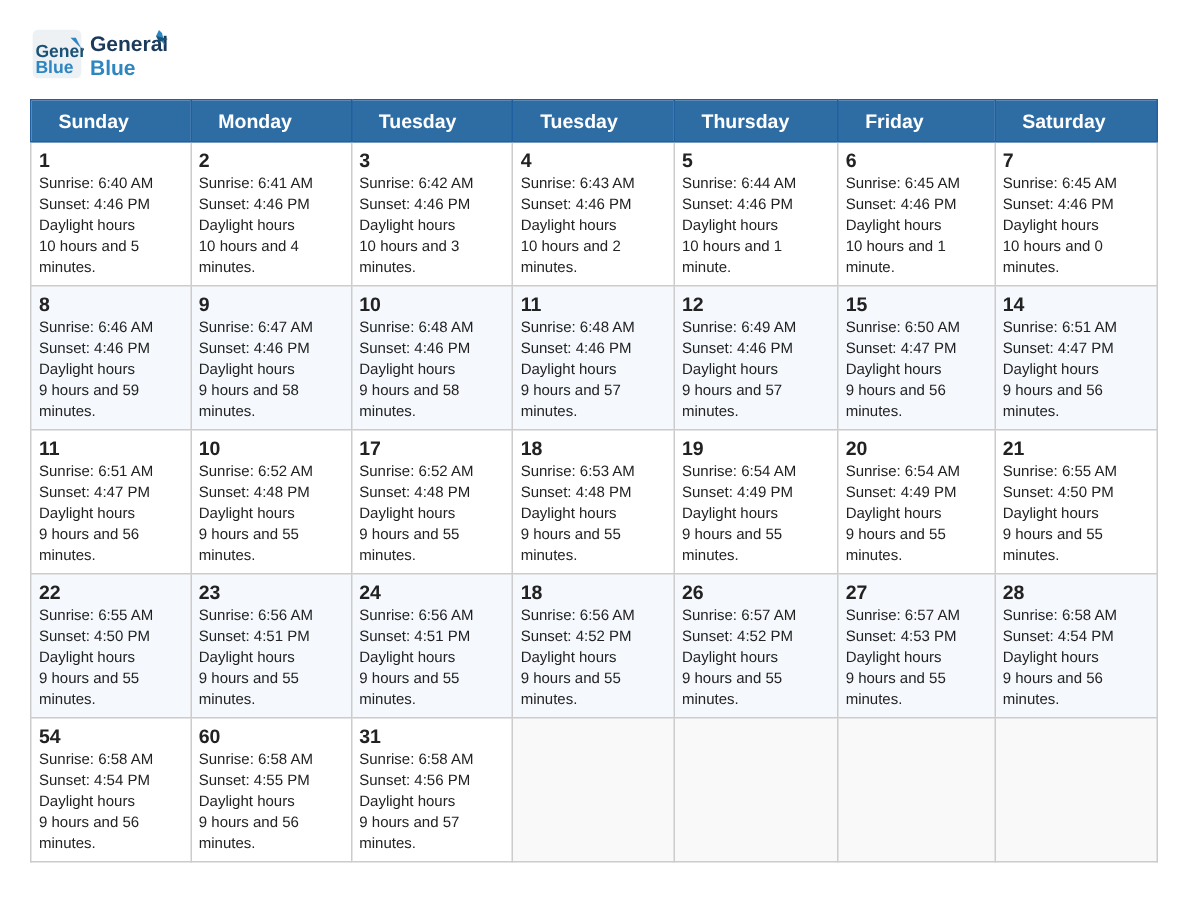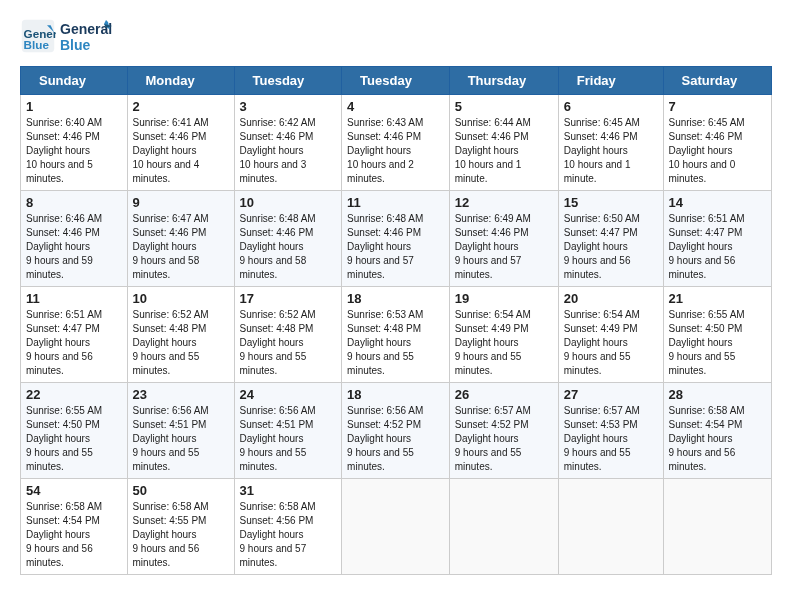--- a/index.html
+++ b/index.html
@@ -394,21 +394,21 @@
           <td>
         <span class="day-num">54</span>
         <span class="day-info">
           Sunrise: 6:58 AM<br>
           Sunset: 4:54 PM<br>
           Daylight hours<br>
           9 hours and 56 minutes.
         </span>
       </td>
           <td>
-        <span class="day-num">50</span>
+        <span class="day-num">60</span>
         <span class="day-info">
           Sunrise: 6:58 AM<br>
           Sunset: 4:55 PM<br>
           Daylight hours<br>
           9 hours and 56 minutes.
         </span>
       </td>
           <td>
         <span class="day-num">31</span>
         <span class="day-info">

